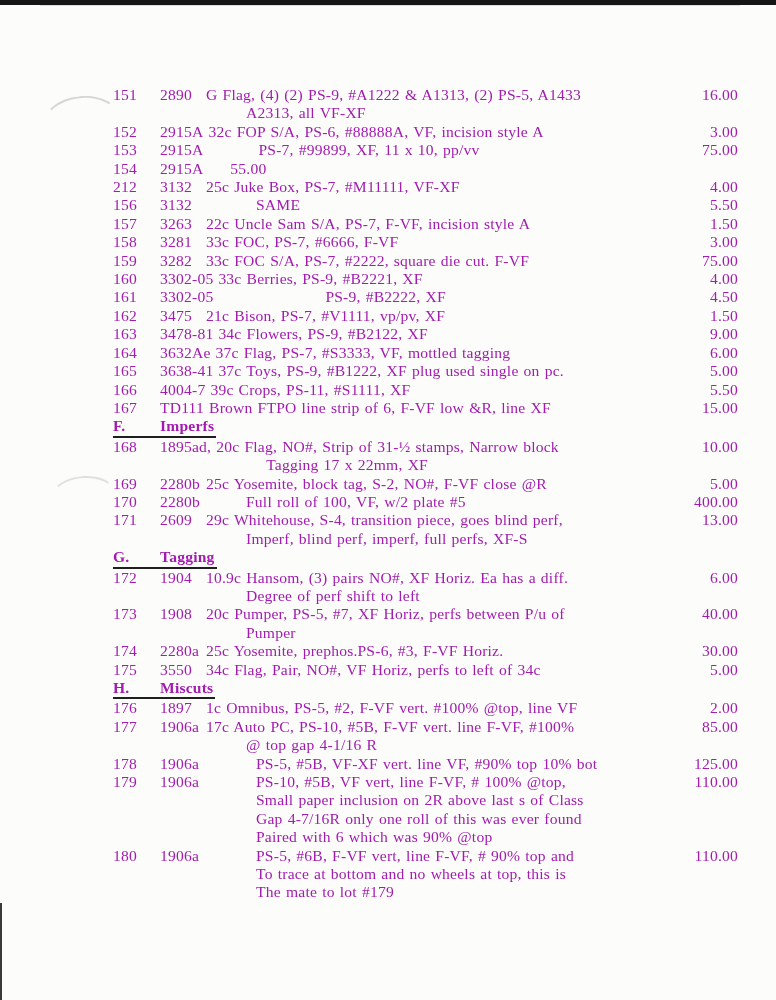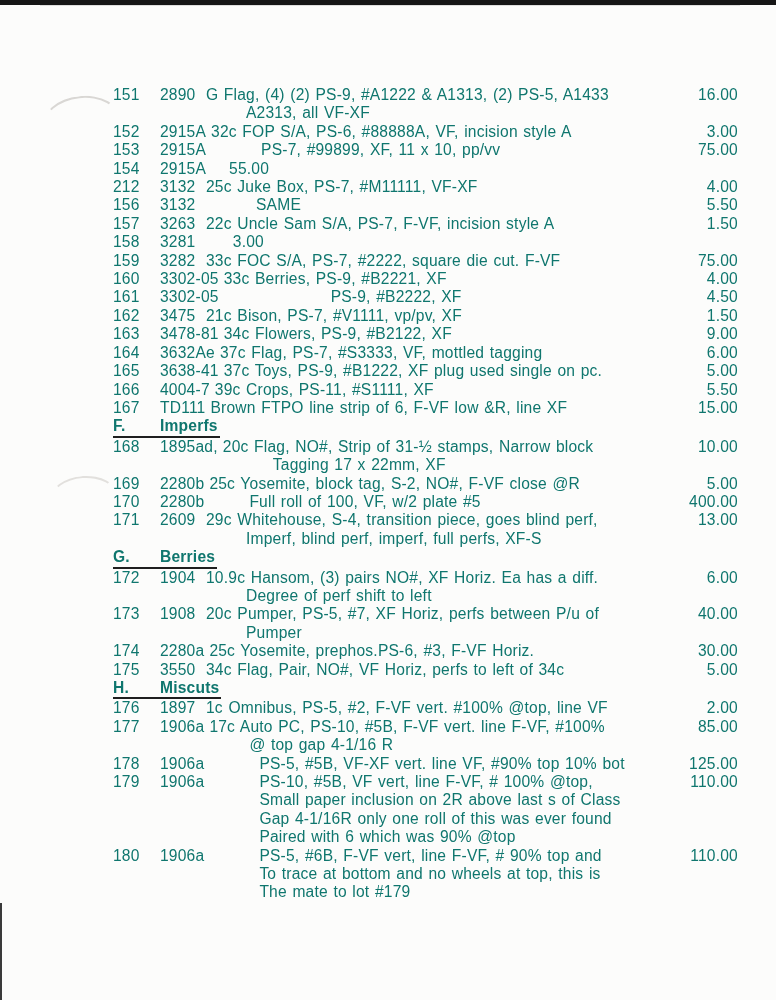--- a/index.html
+++ b/index.html
@@ -1,22 +1,22 @@
 <!DOCTYPE html>
 <html><head>
 <meta charset="utf-8">
 <style>
   html,body { margin:0; padding:0; background:#e8e8e8; }
   .scan-page {
     position:relative;
     width:776px; height:1000px;
     background:#fcfcfb;
     overflow:hidden;
-    font-family:Liberation Sans, sans-serif;
-    color:#0f766e;
+    font-family:Liberation Serif, serif;
+    color:#a21caf;
     margin:0 auto;
   }
   .top-edge-strip {
     position:absolute; top:0; left:0;
     width:776px; height:5px;
     background:#161616;
   }
   .top-edge-strip::after {
     content:""; position:absolute; top:5px; left:40px;
     width:700px; height:1px; background:#c9c9c9; opacity:.6;
@@ -117,20 +117,23 @@
         <span class="lot-number">157</span>
         <span class="catalog-number">3263</span>
         <div class="description">
           <div class="description-line ind-0">22c Uncle Sam S/A, PS-7, F-VF, incision style A</div>
         </div>
         <span class="price">1.50</span>
       </div>
       <div class="table-row">
         <span class="lot-number">158</span>
         <span class="catalog-number">3281</span>
+        <div class="description">
+          <div class="description-line ind-0">33c FOC, PS-7, #6666, F-VF</div>
+        </div>
         <span class="price">3.00</span>
       </div>
       <div class="table-row">
         <span class="lot-number">159</span>
         <span class="catalog-number">3282</span>
         <div class="description">
           <div class="description-line ind-0">33c FOC S/A, PS-7, #2222, square die cut. F-VF</div>
         </div>
         <span class="price">75.00</span>
       </div>
@@ -231,21 +234,21 @@
         <span class="lot-number">171</span>
         <span class="catalog-number">2609</span>
         <div class="description">
           <div class="description-line ind-0">29c Whitehouse, S-4, transition piece, goes blind perf,</div>
           <div class="description-line ind-1">Imperf, blind perf, imperf, full perfs, XF-S</div>
         </div>
         <span class="price">13.00</span>
       </div>
       <div><div class="section-header">
           <span class="section-letter">G.</span>
-          <span class="section-title">Berries</span>
+          <span class="section-title">Tagging</span>
         </div></div>
       <div class="table-row">
         <span class="lot-number">172</span>
         <span class="catalog-number">1904</span>
         <div class="description">
           <div class="description-line ind-0">10.9c Hansom, (3) pairs NO#, XF Horiz. Ea has a diff.</div>
           <div class="description-line ind-1">Degree of perf shift to left</div>
         </div>
         <span class="price">6.00</span>
       </div>
@@ -302,21 +305,21 @@
           <div class="description-line ind-2">PS-5, #5B, VF-XF vert. line VF, #90% top 10% bot</div>
         </div>
         <span class="price">125.00</span>
       </div>
       <div class="table-row">
         <span class="lot-number">179</span>
         <span class="catalog-number">1906a</span>
         <div class="description">
           <div class="description-line ind-2">PS-10, #5B, VF vert, line F-VF, # 100% @top,</div>
           <div class="description-line ind-2">Small paper inclusion on 2R above last s of Class</div>
-          <div class="description-line ind-2">Gap 4-1/16R only one roll of this was ever found</div>
+          <div class="description-line ind-2">Gap 4-7/16R only one roll of this was ever found</div>
           <div class="description-line ind-2">Paired with 6 which was 90% @top</div>
         </div>
         <span class="price">110.00</span>
       </div>
       <div class="table-row">
         <span class="lot-number">180</span>
         <span class="catalog-number">1906a</span>
         <div class="description">
           <div class="description-line ind-2">PS-5, #6B, F-VF vert, line F-VF, # 90% top and</div>
           <div class="description-line ind-2">To trace at bottom and no wheels at top, this is</div>

